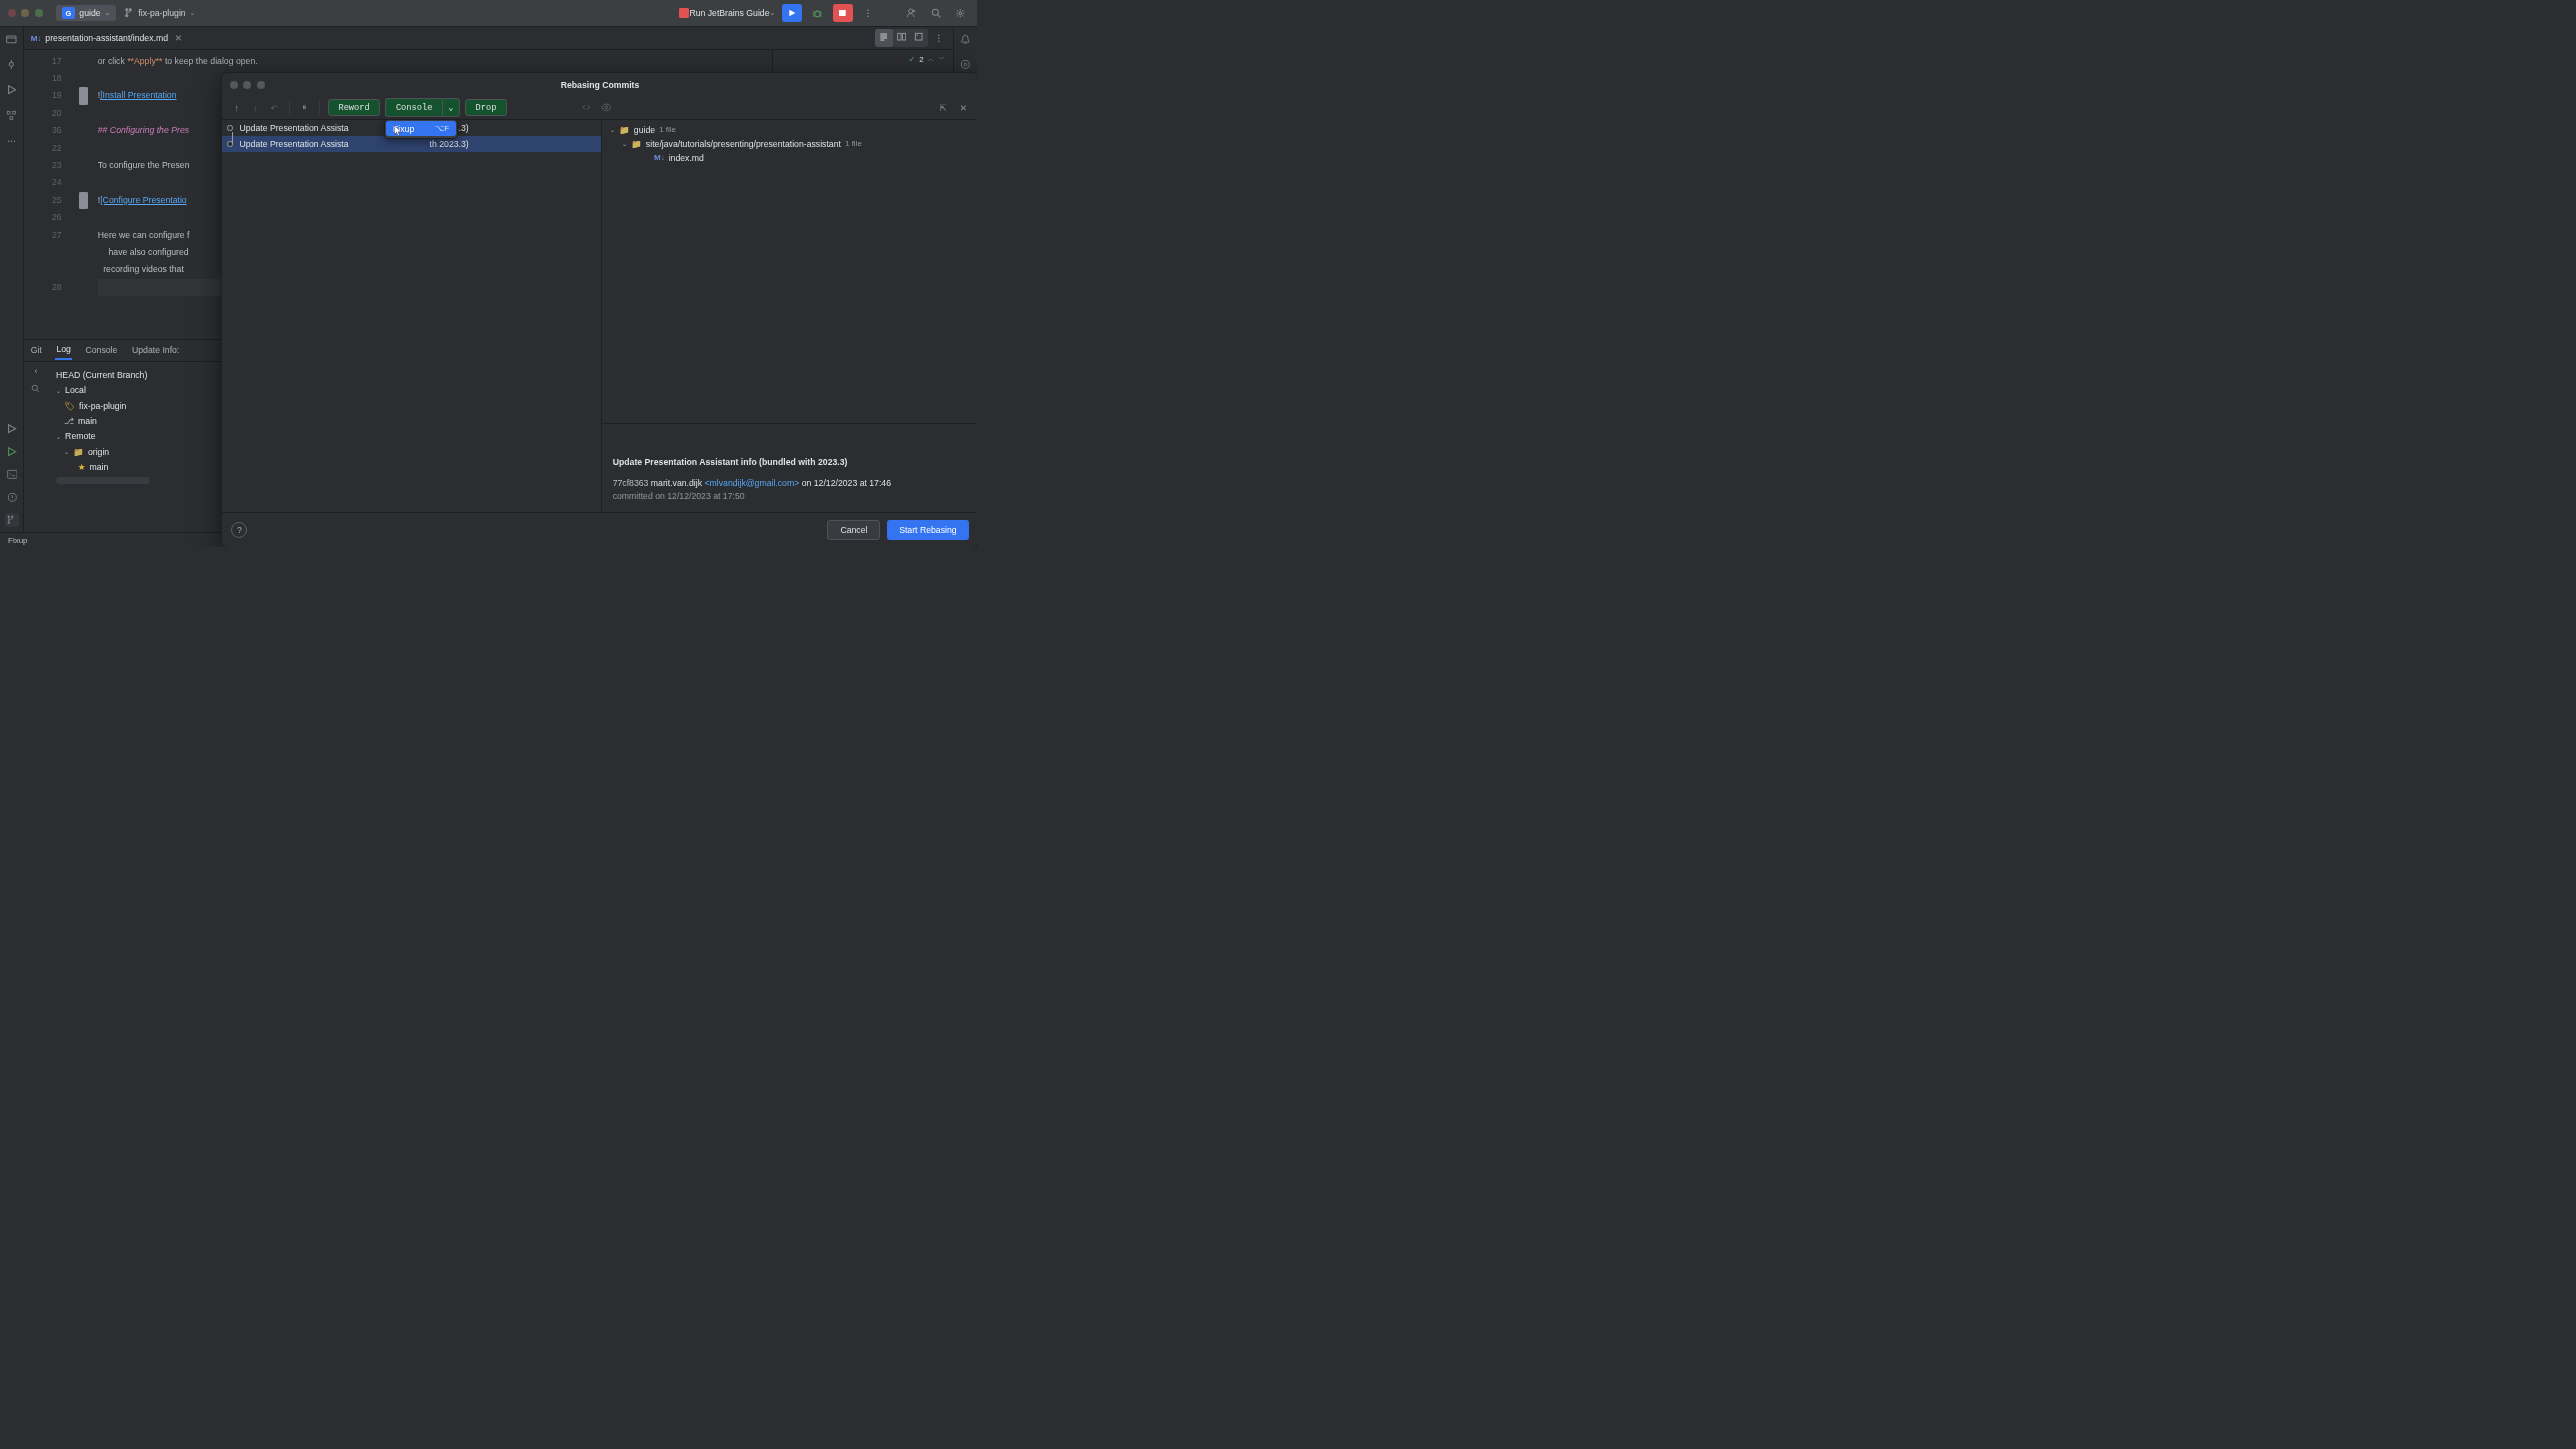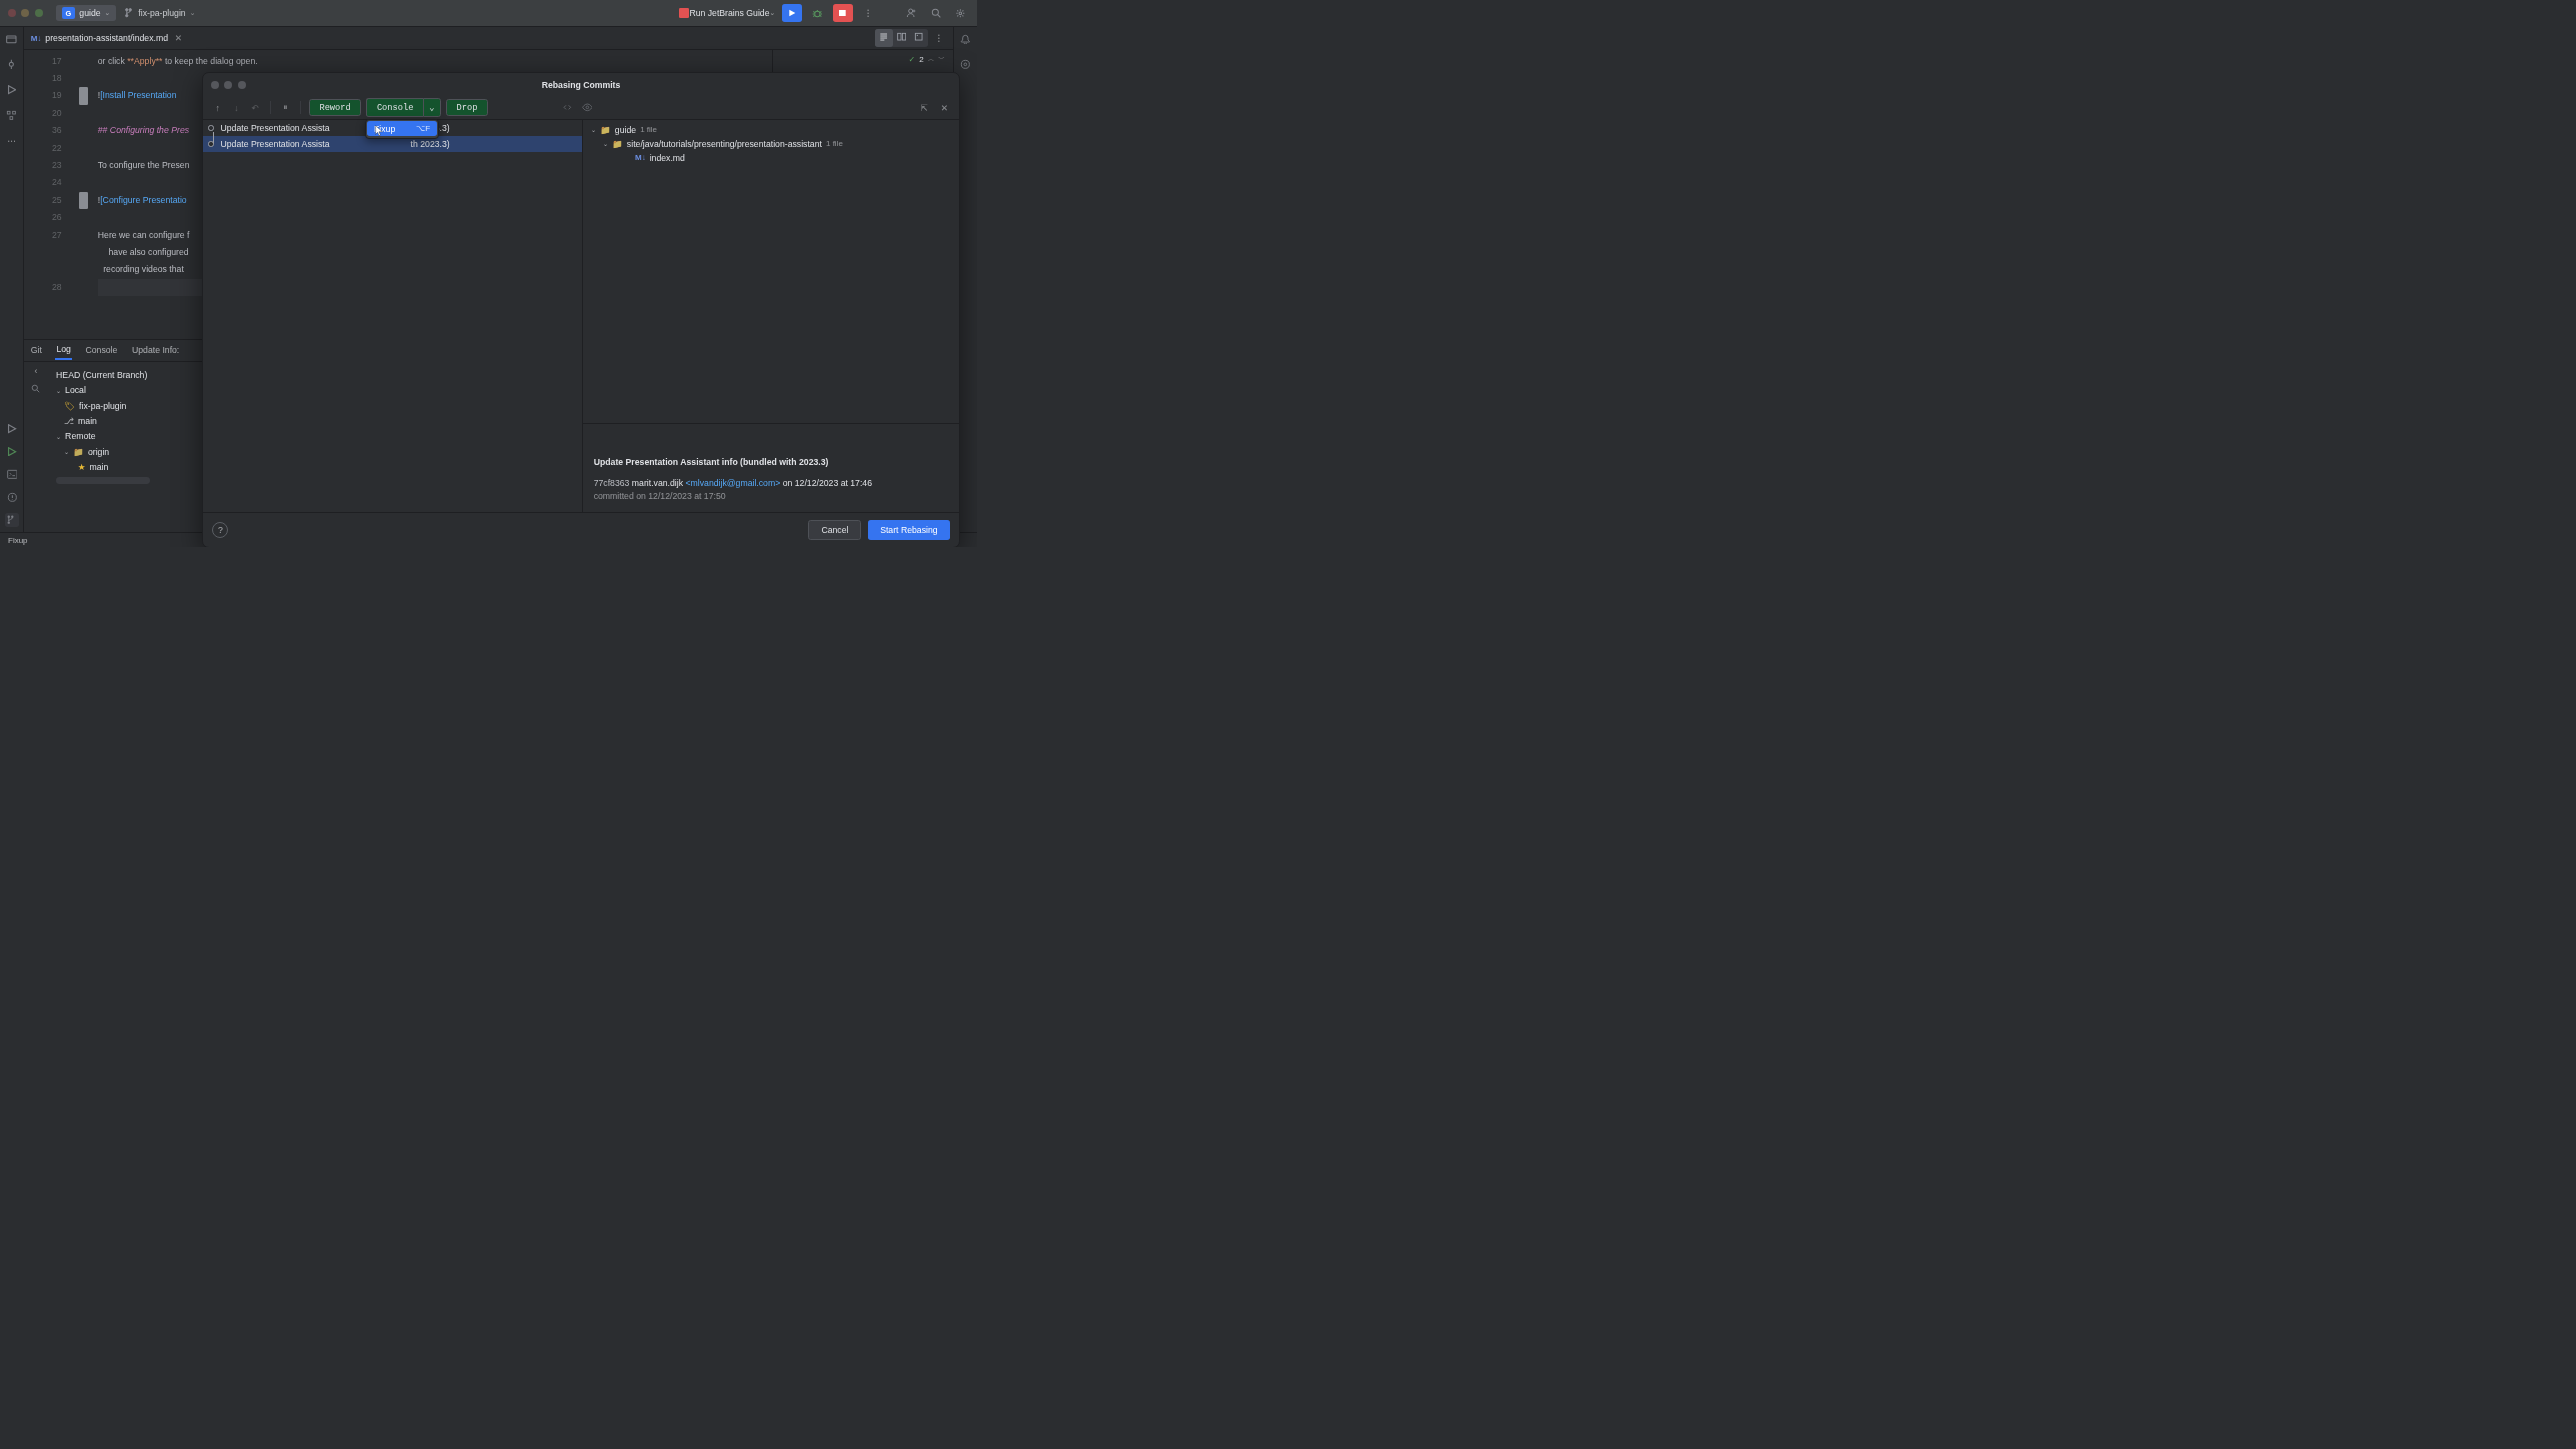--- a/index.html
+++ b/index.html
@@ -37,21 +37,21 @@
     
     .editor-split { flex: 1; display: flex; }
     .editor-body { flex: 1; display: flex; font-family: "JetBrains Mono", Menlo, monospace; font-size: 8.7px; line-height: 17.4px; position: relative; }
     .line-numbers { width: 51px; text-align: right; padding-right: 13.4px; color: #606366; user-select: none; padding-top: 2.7px; background: #2b2d30; }
     .line-numbers div { height: 17.4px; }
     .gutter-icons { width: 17.4px; padding-top: 2.7px; }
     .gutter-icons div { height: 17.4px; display: flex; align-items: center; justify-content: center; }
     .img-gutter { width: 9.4px; height: 9.4px; background: #8a8d93; border-radius: 1.3px; }
     .code-content { flex: 1; padding-top: 2.7px; padding-left: 5.4px; color: #bcbec4; }
     .code-content div { height: 17.4px; white-space: pre; }
-    .md-link { color: #56a8f5; }
+    .md-link { color: #56a8f5; text-decoration: underline; }
     .md-header { color: #c77dbb; font-style: italic; }
     .md-bold { color: #cf8e6d; }
     .caret-line { background: #323438; }
     
     .preview-pane { width: 181px; border-left: 0.7px solid #1e1f22; background: #2b2d30; position: relative; }
     .inspection-badge { position: absolute; top: 5.4px; right: 8px; display: flex; align-items: center; gap: 4px; font-size: 8px; }
     .check-icon { color: #5fad65; }
     .arrow-nav { opacity: 0.6; font-size: 6.7px; }
     
     .bottom-panel { height: 193px; border-top: 0.7px solid #1e1f22; background: #2b2d30; display: flex; flex-direction: column; }
@@ -76,21 +76,21 @@
     
     .git-side-toolbar { width: 21.5px; display: flex; flex-direction: column; gap: 8px; padding-top: 5.4px; border-left: 0.7px solid #1e1f22; }
     .git-side-toolbar div { opacity: 0.6; text-align: center; }
     
     .right-gutter { width: 24px; background: #2b2d30; border-left: 0.7px solid #1e1f22; display: flex; flex-direction: column; align-items: center; padding-top: 5.4px; gap: 12px; }
     
     .status-bar { height: 14.8px; background: #2b2d30; border-top: 0.7px solid #1e1f22; display: flex; align-items: center; padding: 0 8px; font-size: 8px; }
     .status-bar span { opacity: 0.75; }
     
     
-    .modal-overlay { position: absolute; top: 72px; left: 202px; width: 758px; height: 476px; background: #2b2d30; border: 0.7px solid #1e1f22; border-radius: 6.7px; box-shadow: 0 6.7px 27px rgba(0,0,0,0.5); display: flex; flex-direction: column; }
+    .modal-overlay { position: absolute; top: 72px; left: 221px; width: 758px; height: 476px; background: #2b2d30; border: 0.7px solid #1e1f22; border-radius: 6.7px; box-shadow: 0 6.7px 27px rgba(0,0,0,0.5); display: flex; flex-direction: column; }
     .modal-titlebar { height: 23px; display: flex; align-items: center; justify-content: center; position: relative; }
     .modal-traffic { position: absolute; left: 8px; display: flex; gap: 5.4px; }
     .modal-title { font-weight: 600; font-size: 8.7px; }
     .modal-toolbar { height: 24px; display: flex; align-items: center; padding: 0 8px; gap: 5.4px; border-bottom: 0.7px solid #1e1f22; }
     .tb-icon { opacity: 0.5; width: 13.4px; text-align: center; }
     .tb-sep { width: 0.7px; height: 13.4px; background: #393b40; margin: 0 2.7px; }
     .modal-btn { background: #14532d; border: 0.7px solid #4e5157; border-radius: 2.7px; padding: 2.7px 9.4px; font-size: 8.7px; color: #dfe1e5; font-family: Liberation Mono, monospace; }
     .modal-btn-split { display: flex; }
     .modal-btn-split .modal-btn-main { border-radius: 2.7px 0 0 2.7px; border-right: none; }
     .modal-btn-split .modal-btn-drop { border-radius: 0 2.7px 2.7px 0; padding: 2.7px 5.4px; border-left: 0.7px solid #4e5157; }

